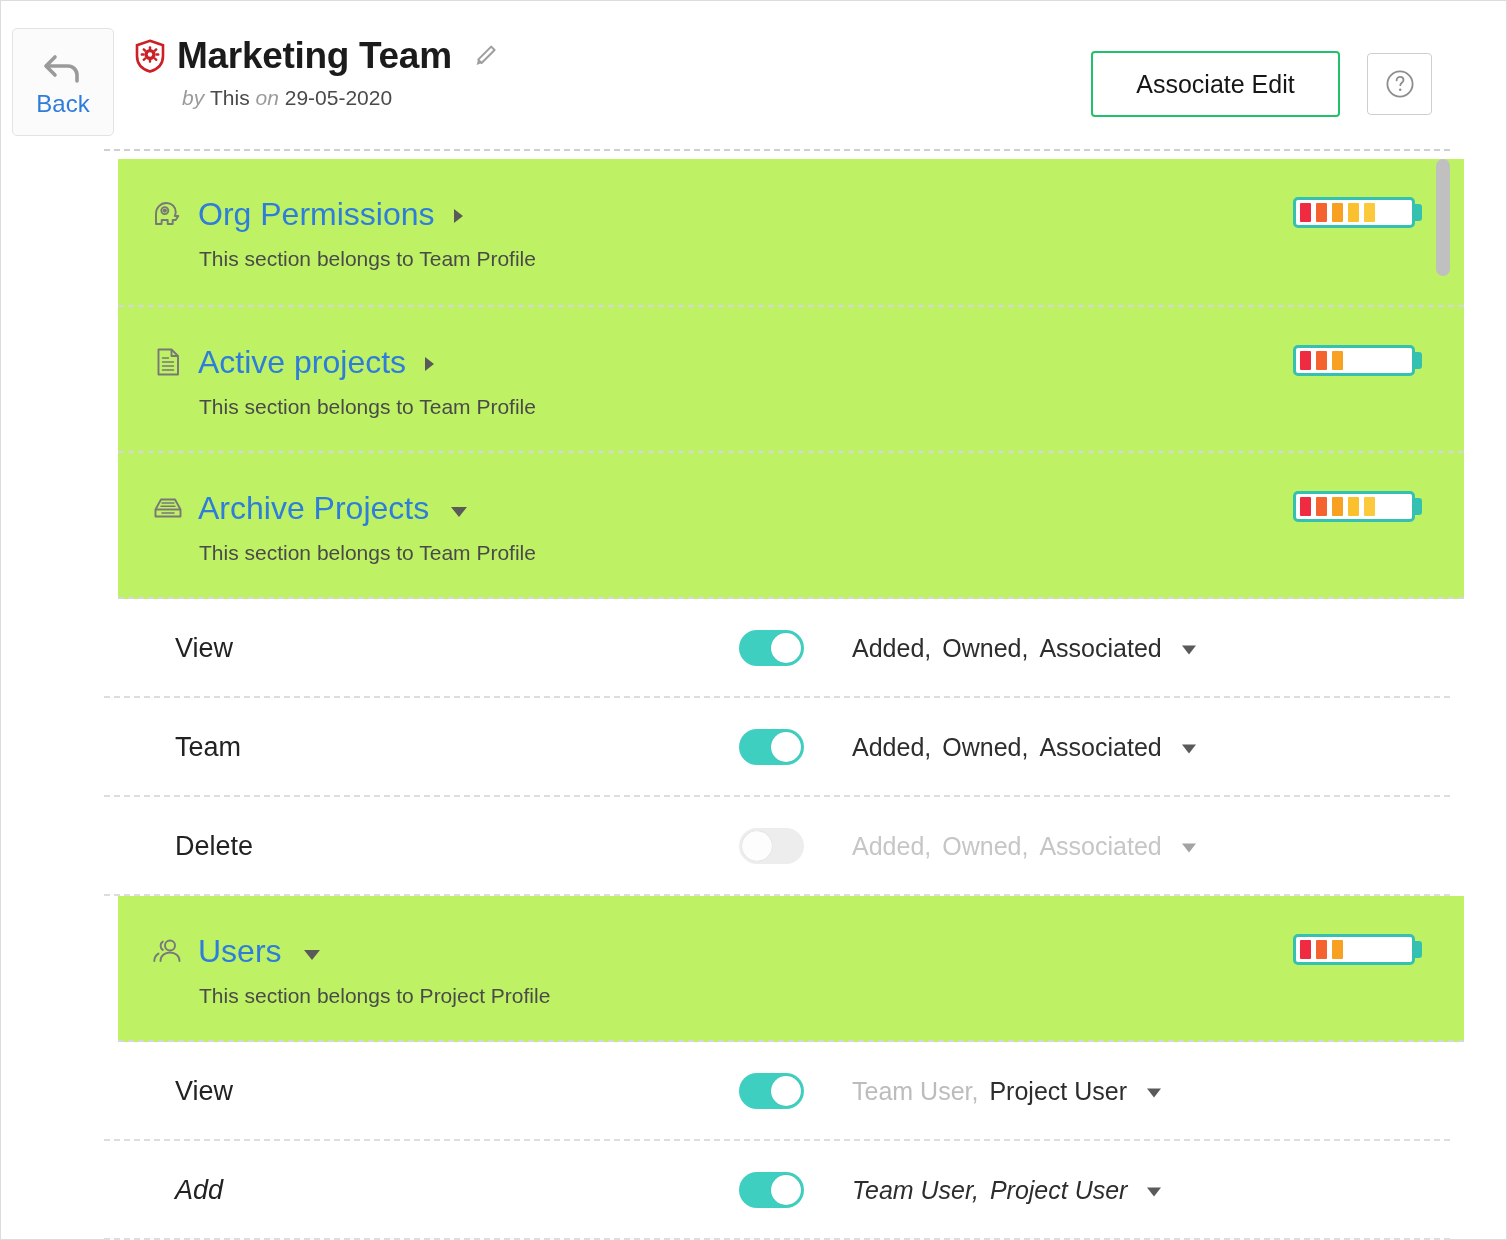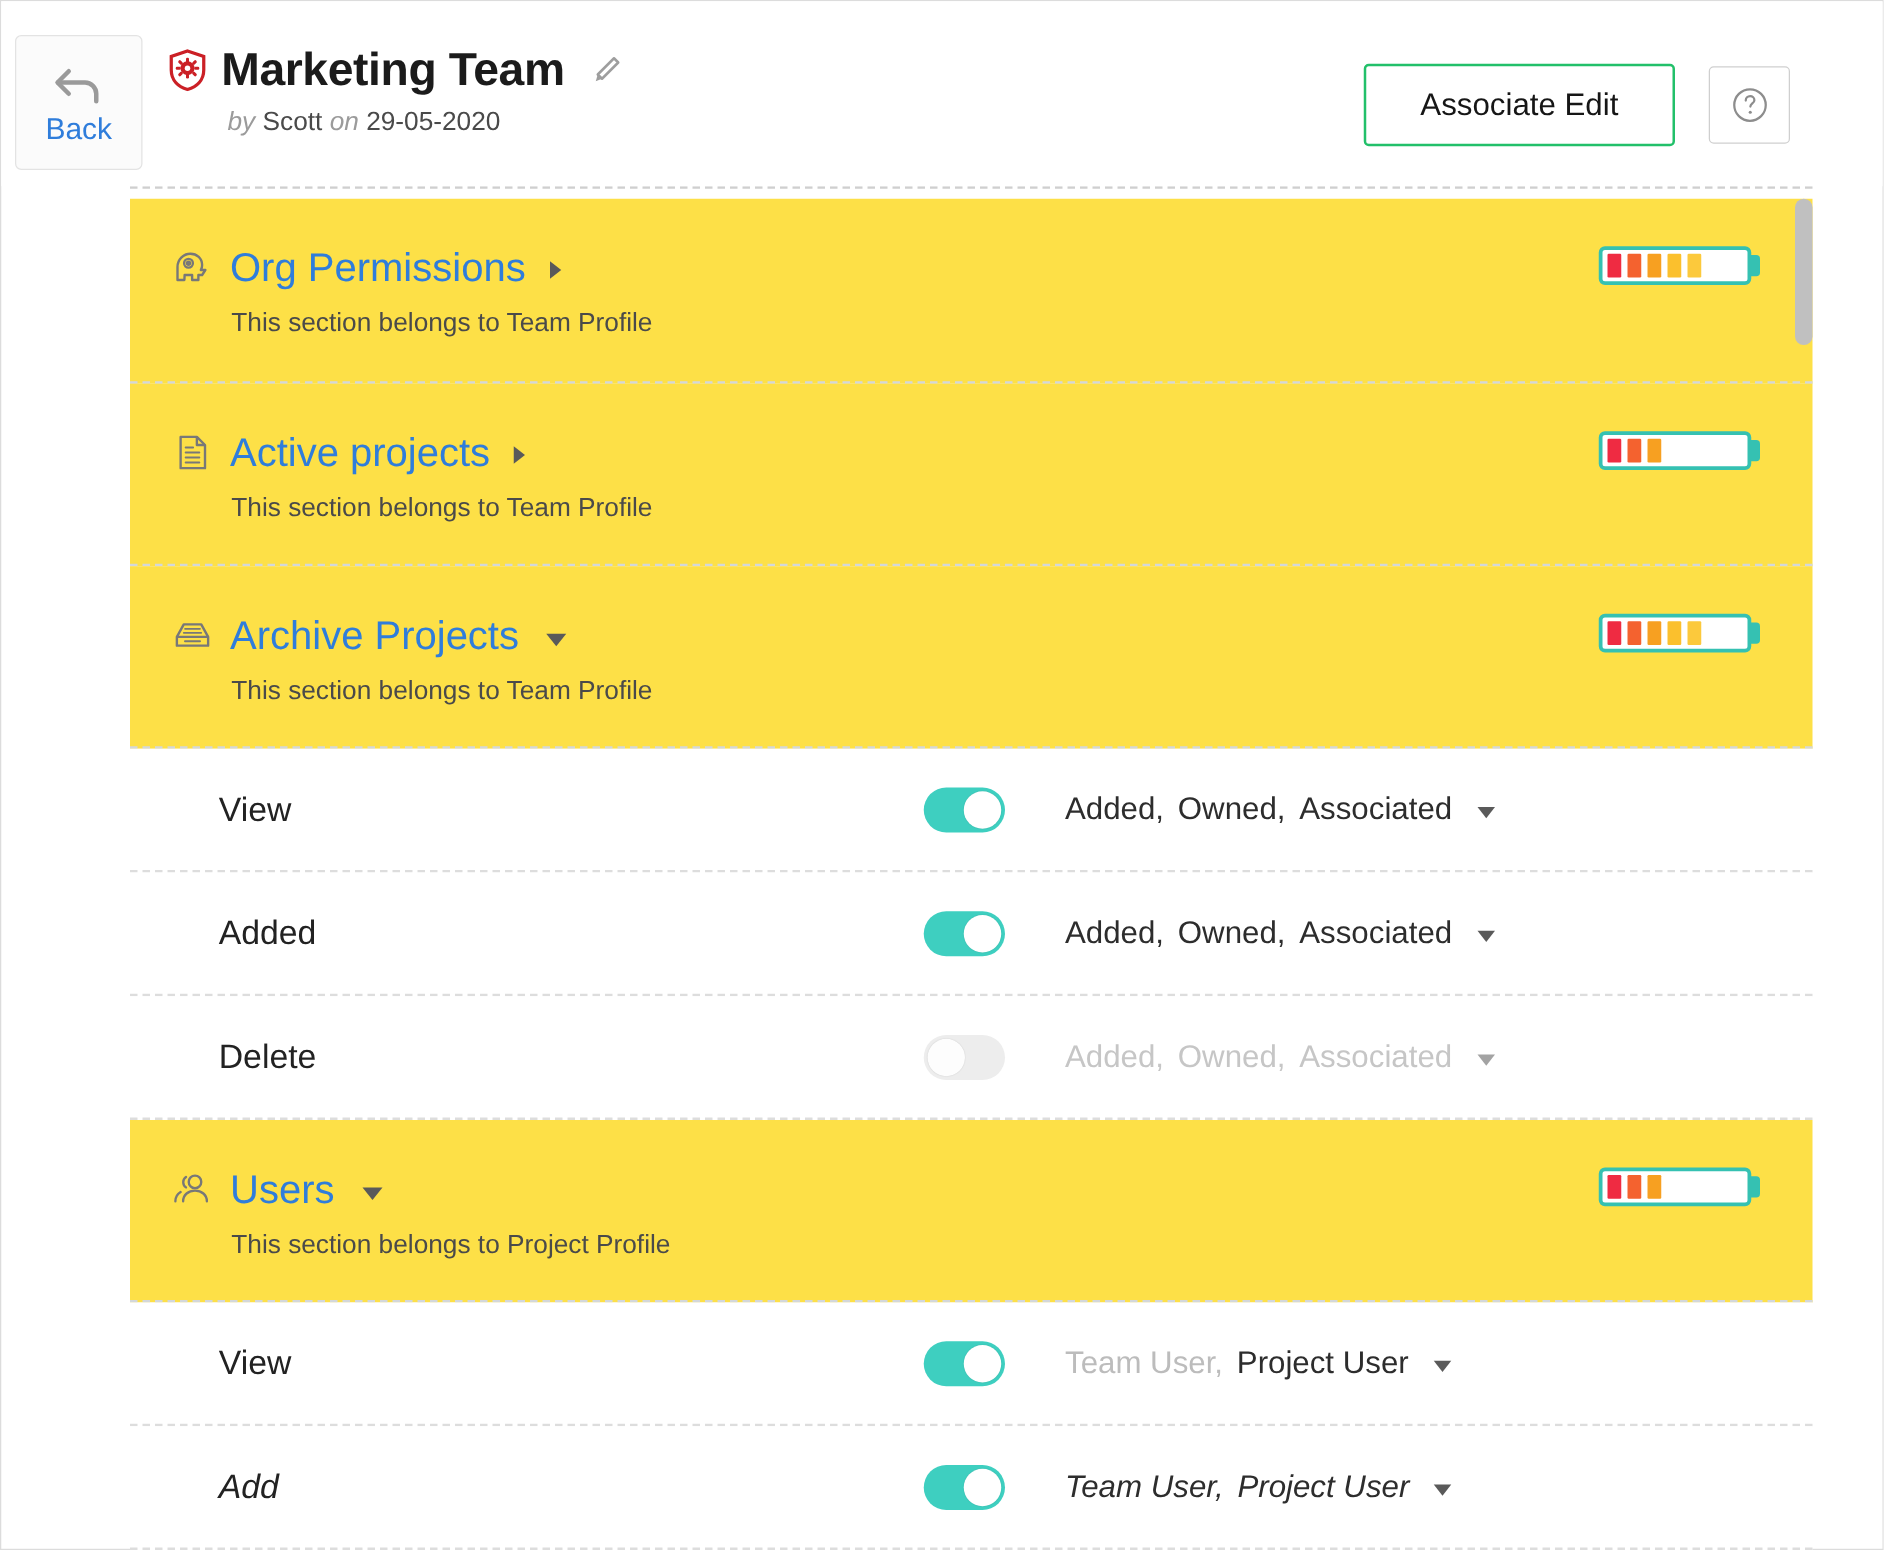--- a/index.html
+++ b/index.html
@@ -111,23 +111,23 @@
     overflow: hidden;
   }
   .top-divider {
     position: absolute;
     left: 103px; right: 58px; top: 0;
     border-top: 2px dashed #cfcfcf;
   }
 
   .section-panel {
     position: absolute;
-    left: 103px;
+    left: 117px;
     width: 1346px;
-    background: #fde047;
+    background: #bef264;
     border-bottom: 2px dashed #d3d7da;
   }
   .section-inner {
     position: relative;
     height: 100%;
     padding-left: 33px;
     padding-top: 38px;
   }
   .section-head { display: flex; align-items: center; gap: 13px; }
   .sec-icon { width: 34px; height: 34px; display: block; flex: none; }
@@ -317,21 +317,21 @@
         </span>
         <span class="team-title">Marketing Team</span>
         <span>
           <svg class="pencil-icon" viewBox="0 0 28 28" fill="none">
             <path d="M20.2 4.6 L23.6 8 L10.6 21 L7.2 17.6 Z" stroke="#9e9e9e" stroke-width="2" stroke-linejoin="round"></path>
             <path d="M7.2 17.6 L5.6 23 L10.6 21 Z" fill="#9e9e9e"></path>
           </svg>
         </span>
       </div>
       <div class="subtitle">
-        <span class="muted">by </span><span>Scott</span><span class="muted"> on </span><span>29-05-2020</span>
+        <span class="muted">by </span><span>This</span><span class="muted"> on </span><span>29-05-2020</span>
       </div>
     </div>
 
     <button class="assoc-btn">Associate Edit</button>
 
     <div class="help-btn">
       <span>
         <svg class="help-icon" viewBox="0 0 34 34" fill="none">
           <circle cx="17" cy="17" r="12.6" stroke="#8d8d8d" stroke-width="1.8"></circle>
           <path d="M13.6 13.4c0-2 1.6-3.5 3.5-3.5s3.4 1.4 3.4 3.2c0 2.6-3.2 2.7-3.2 5.1" stroke="#8d8d8d" stroke-width="1.8" stroke-linecap="round"></path>
@@ -431,21 +431,21 @@
       </div>
       <div class="perm-value">
         <span class="tok">Added,</span>
         <span class="tok">Owned,</span>
         <span class="tok">Associated</span>
         <span class="val-caret"></span>
       </div>
     </div>
 
     <div class="perm-row" style="top:549px;">
-      <span class="perm-label">Added</span>
+      <span class="perm-label">Team</span>
       <div class="toggle">
         <span class="knob"></span>
       </div>
       <div class="perm-value">
         <span class="tok">Added,</span>
         <span class="tok">Owned,</span>
         <span class="tok">Associated</span>
         <span class="val-caret"></span>
       </div>
     </div>

